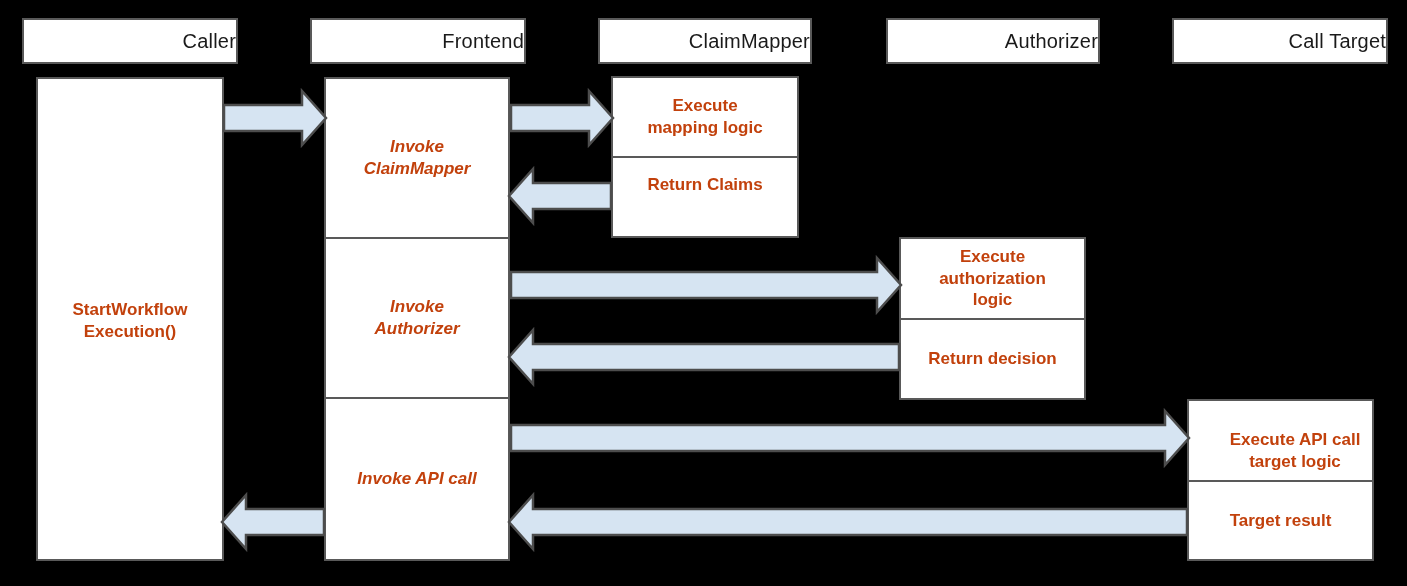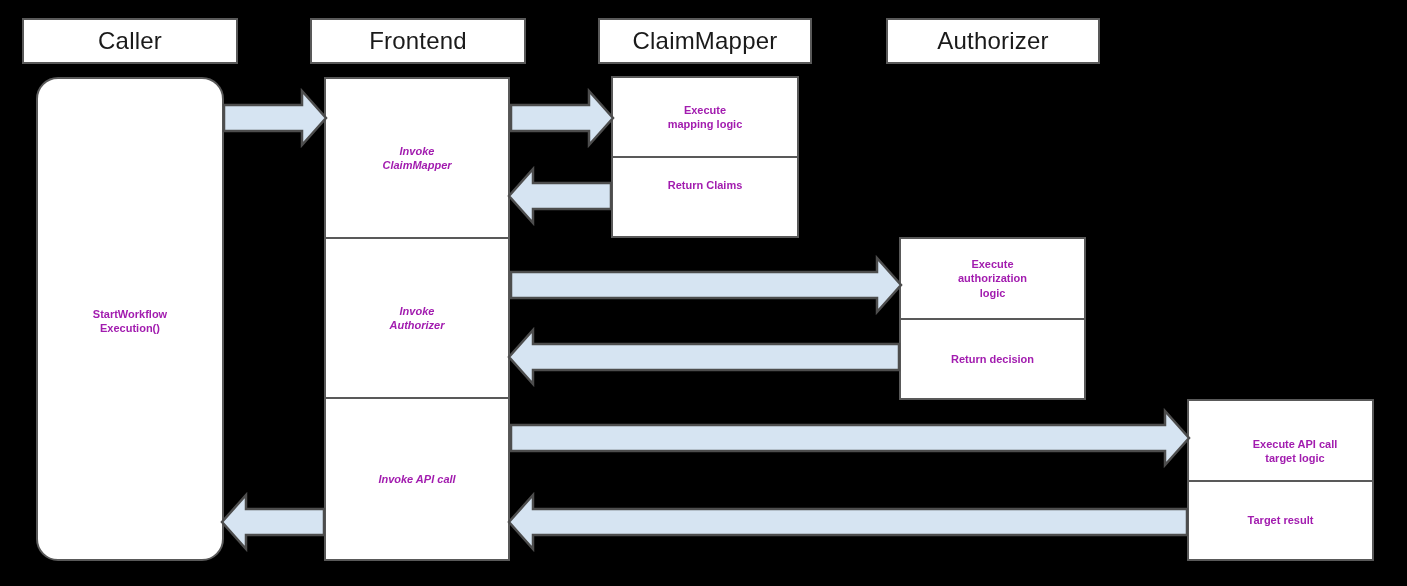--- a/index.html
+++ b/index.html
@@ -15,42 +15,42 @@
     overflow: hidden;
     font-family: "Liberation Sans", sans-serif;
   }
   .lane-header {
     position: absolute;
     background: #ffffff;
     border: 2px solid #595959;
     box-sizing: border-box;
     display: flex;
     align-items: center;
-    justify-content: center;
+    justify-content: flex-end;
     color: #1a1a1a;
-    font-size: 24px;
+    font-size: 20px;
     font-weight: 400;
     letter-spacing: 0.2px;
   }
   .activation {
     position: absolute;
     background: #ffffff;
     border: 2px solid #595959;
     box-sizing: border-box;
   }
   .act-cell {
     position: absolute;
     left: 0;
     right: 0;
     display: flex;
     align-items: center;
     justify-content: center;
     text-align: center;
-    color: #a21caf;
-    font-size: 11px;
+    color: #c2410c;
+    font-size: 17px;
     font-weight: bold;
     line-height: 1.28;
     padding: 0 6px;
     box-sizing: border-box;
   }
   .act-divider {
     position: absolute;
     left: 0;
     right: 0;
     height: 2px;
@@ -81,22 +81,25 @@
   </div>
   <div class="lane-header" style="left:310px; top:18px; width:216px; height:46px;">
     <span>Frontend</span>
   </div>
   <div class="lane-header" style="left:598px; top:18px; width:214px; height:46px;">
     <span>ClaimMapper</span>
   </div>
   <div class="lane-header" style="left:886px; top:18px; width:214px; height:46px;">
     <span>Authorizer</span>
   </div>
+  <div class="lane-header" style="left:1172px; top:18px; width:216px; height:46px;">
+    <span>Call Target</span>
+  </div>
 
-  <div class="activation" style="left:36px; top:77px; width:188px; height:484px;border-radius:22px;">
+  <div class="activation" style="left:36px; top:77px; width:188px; height:484px;">
     <div class="act-cell" style="top:0; height:484px;">
       <span>StartWorkflow<br>Execution()</span>
     </div>
   </div>
 
   <div class="activation" style="left:324px; top:77px; width:186px; height:484px;font-style:italic;">
     <div class="act-cell" style="top:0; height:158px;">
       <span>Invoke<br>ClaimMapper</span>
     </div>
     <div class="act-divider" style="top:158px;"></div>

